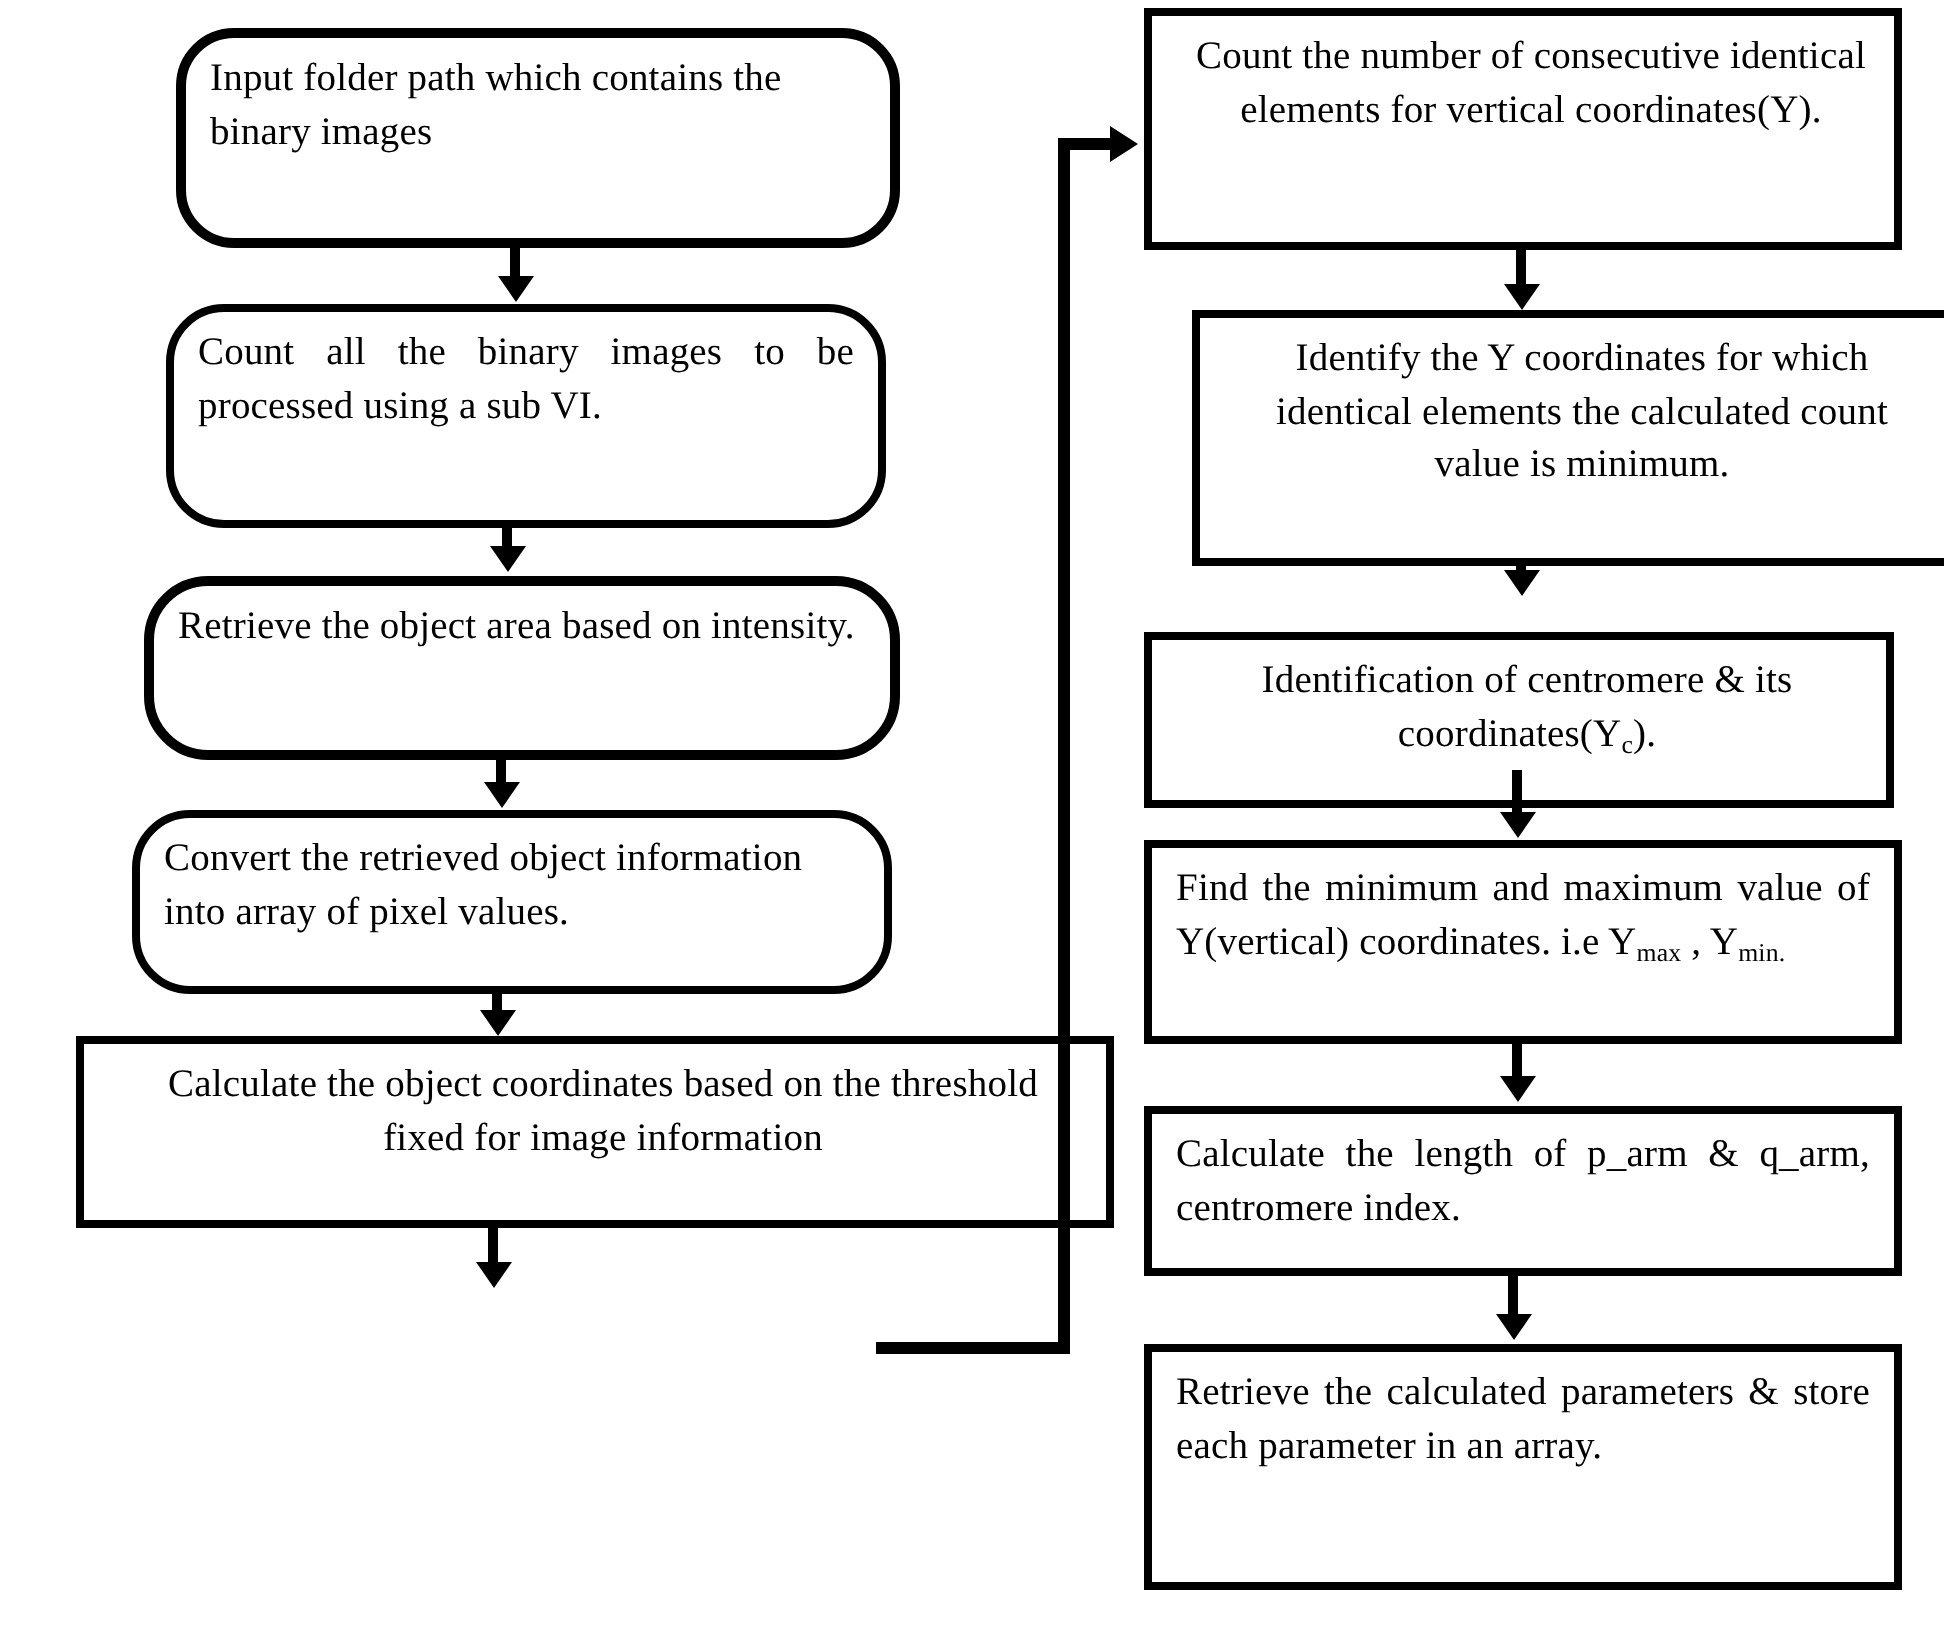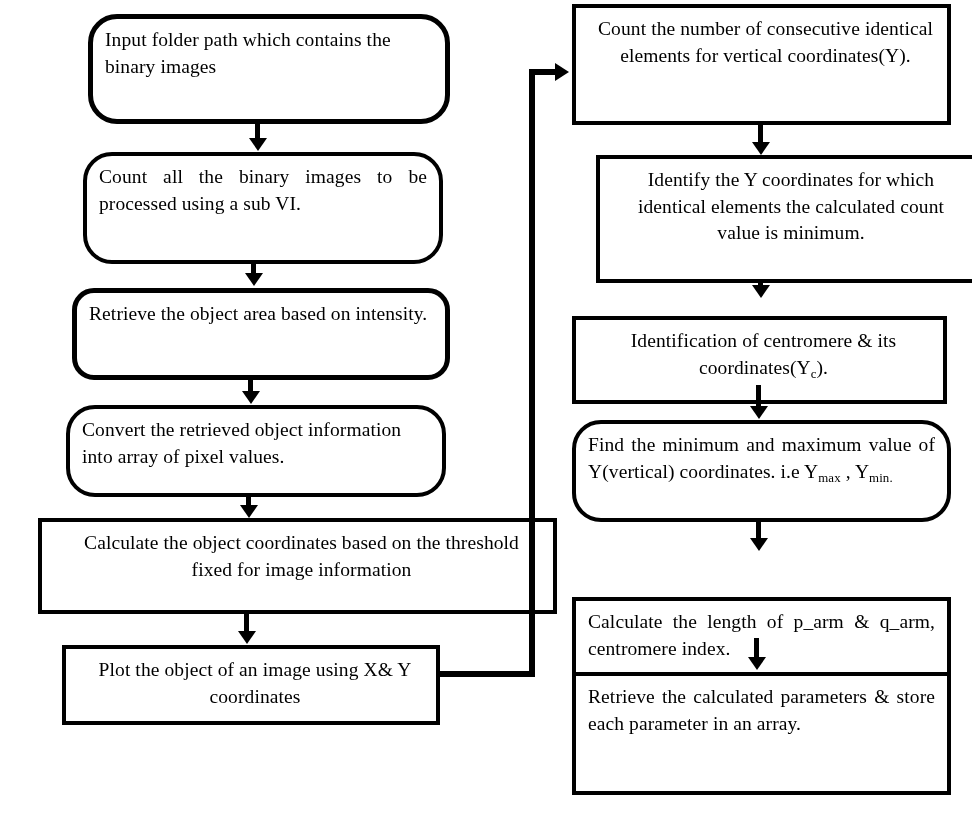--- a/index.html
+++ b/index.html
@@ -64,53 +64,50 @@
 <div id="canvas">
 
   <div class="node rounded left" style="left:88px; top:14px; width:362px; height:110px;">
     <span class="txt">Input folder path which contains the binary images</span>
   </div>
 
   <div class="node left" style="left:83px; top:152px; width:360px; height:112px; text-align:justify; text-align-last:left;">
     <span class="txt">Count all the binary images to be processed using a sub VI.</span>
   </div>
 
-  <div class="node rounded" style="left:72px; top:288px; width:378px; height:92px; text-align:justify; text-align-last:left;">
+  <div class="node rounded" style="left:72px; top:288px; width:378px; height:92px; text-align:justify; text-align-last:left;border-radius:32px;">
     <span class="txt">Retrieve the object area based on intensity.</span>
   </div>
 
   <div class="node left" style="left:66px; top:405px; width:380px; height:92px;">
     <span class="txt">Convert the retrieved object information into array of pixel values.</span>
   </div>
 
   <div class="node center" style="left:38px; top:518px; width:519px; height:96px;">
     <span class="txt">Calculate the object coordinates based on the threshold fixed for image information</span>
   </div>
 
-  <div class="node center" style="left:62px; top:645px; width:378px; height:80px;">
-    <span class="txt">Plot the object of an image using  X&amp; Y coordinates</span>
-  </div>
 
   <div class="node center" style="left:572px; top:4px; width:379px; height:121px;">
     <span class="txt">Count  the number of consecutive identical elements for vertical coordinates(Y).</span>
   </div>
 
   <div class="node center" style="left:596px; top:155px; width:382px; height:128px;">
     <span class="txt">Identify the Y coordinates for which identical elements the calculated count value is minimum.</span>
   </div>
 
   <div class="node center" style="left:572px; top:297px; width:375px; height:88px;margin-top:19px;">
     <span class="txt"><span>Identification of centromere &amp; its coordinates(Y</span><sub>c</sub><span>).</span></span>
   </div>
 
-  <div class="node" style="left:572px; top:420px; width:379px; height:102px; text-align:justify; text-align-last:left;border-radius:29px;">
+  <div class="node" style="left:572px; top:420px; width:379px; height:102px; text-align:justify; text-align-last:left;">
     <span class="txt"><span>Find the minimum and maximum value of Y(vertical) coordinates. i.e Y</span><sub>max</sub><span> , Y</span><sub>min.</sub></span>
   </div>
 
-  <div class="node" style="left:572px; top:553px; width:379px; height:85px; text-align:justify; text-align-last:left;margin-top:44px;">
+  <div class="node" style="left:572px; top:553px; width:379px; height:85px; text-align:justify; text-align-last:left;">
     <span class="txt">Calculate the length of p_arm &amp; q_arm, centromere index.</span>
   </div>
 
   <div class="node" style="left:572px; top:672px; width:379px; height:123px; text-align:justify; text-align-last:left;">
     <span class="txt">Retrieve the calculated parameters &amp; store each parameter in an array.</span>
   </div>
 
   <div class="vline" style="left:255px; top:124px; width:5px; height:16px;"></div>
   <div class="arrow-down" style="left:249px; top:138px;"></div>
 

